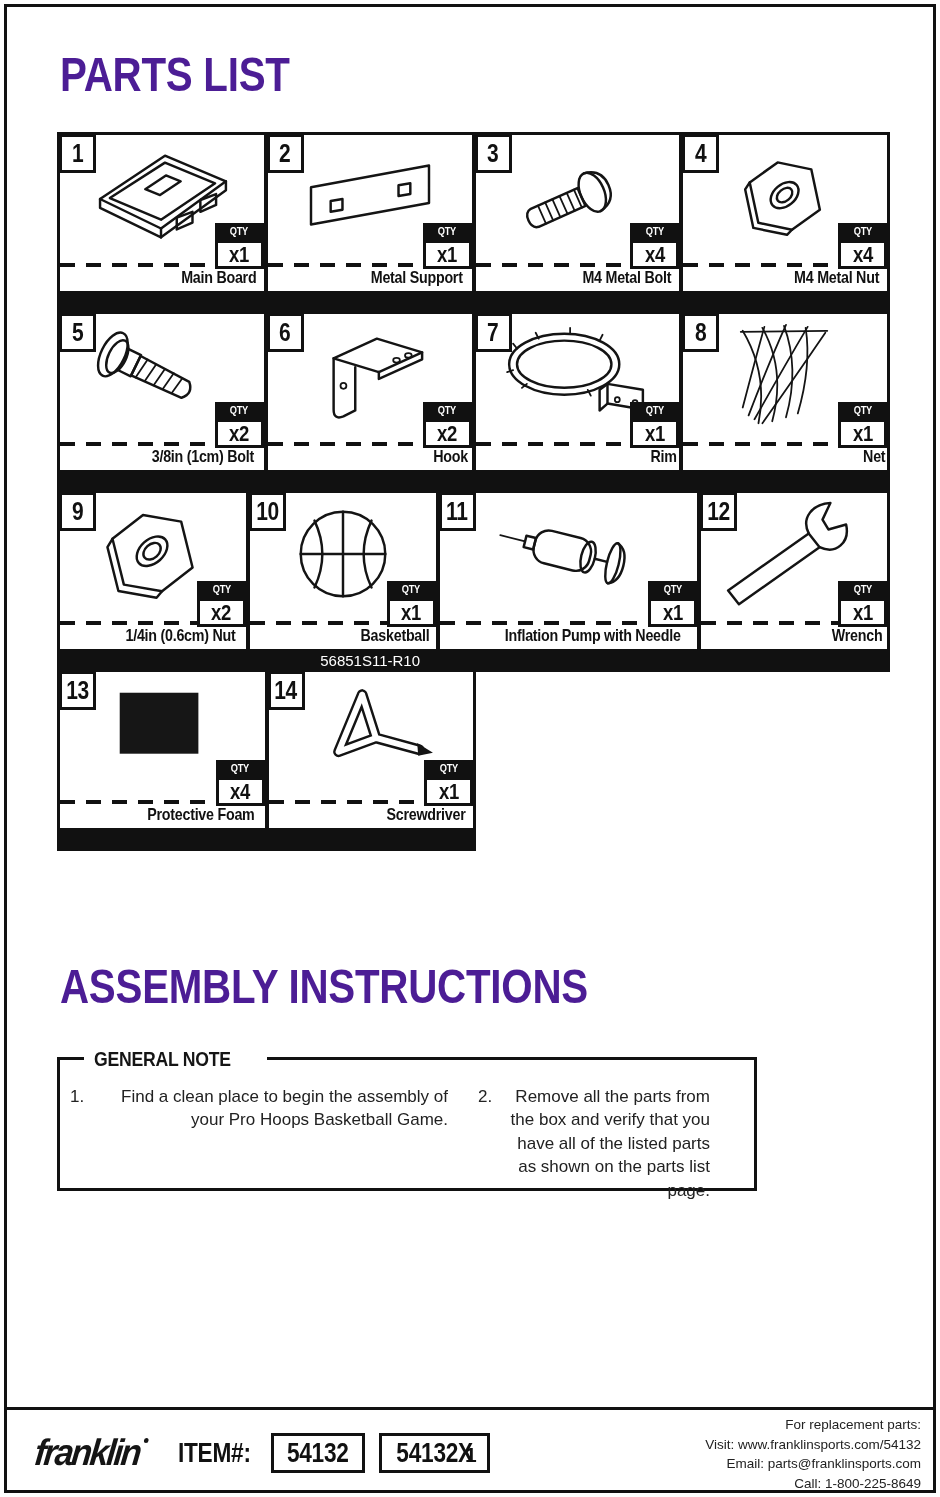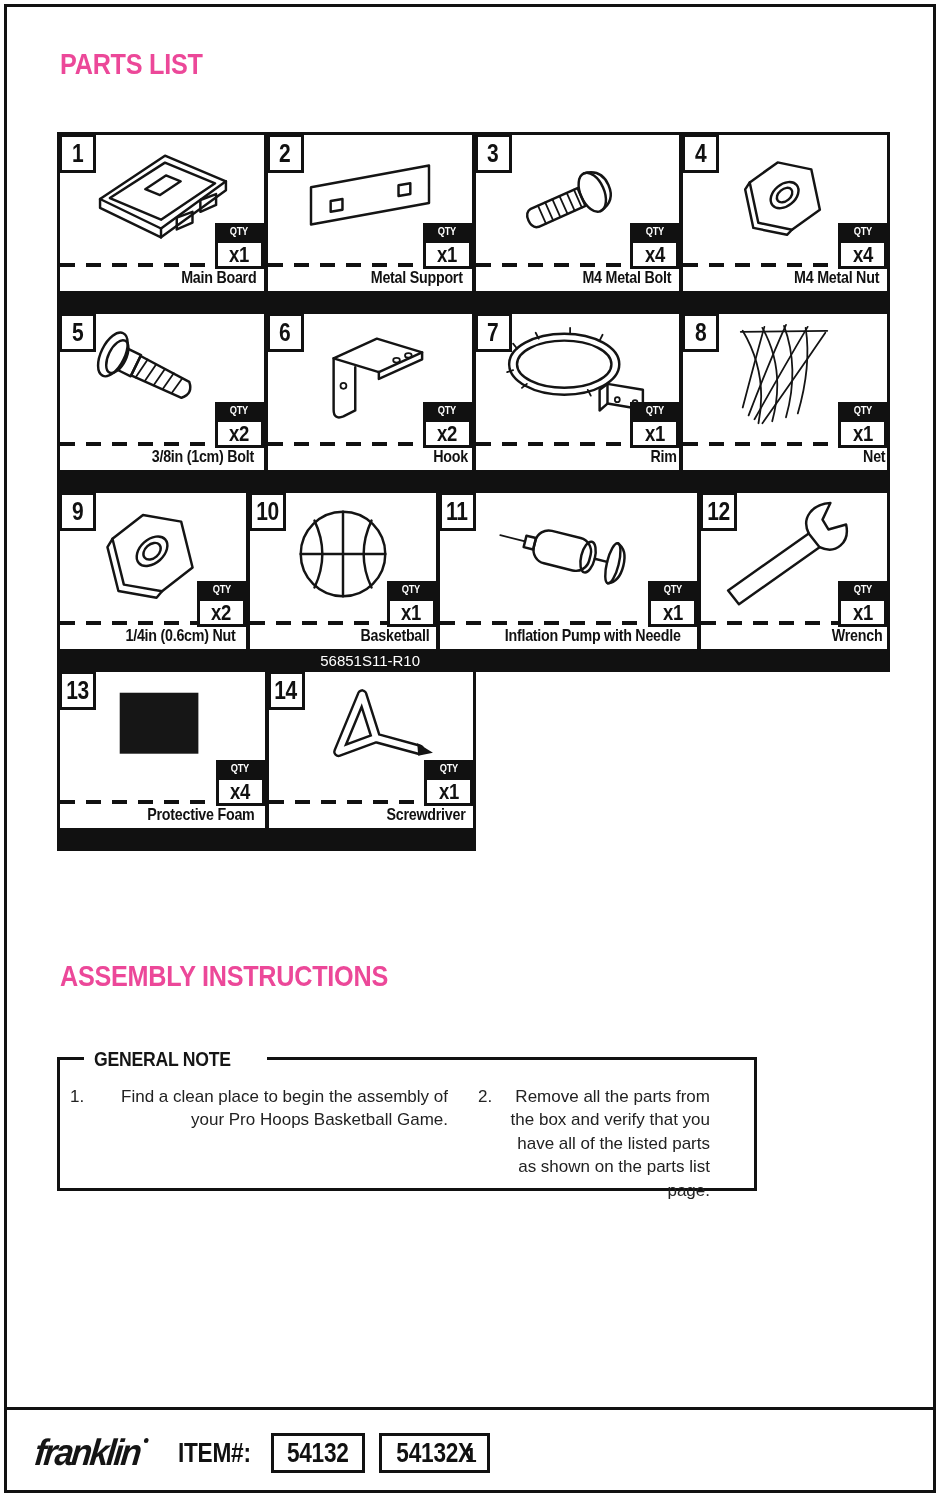--- a/index.html
+++ b/index.html
@@ -9,21 +9,21 @@
     font-family:"Liberation Sans", sans-serif; color:#111;
   }
   .page {
     position:absolute; inset:4px; border:3px solid #111; background:#fff;
   }
   
   .cn { display:inline-block; transform:scaleX(.84); transform-origin:center;
         font-weight:bold; letter-spacing:-.3px; white-space:nowrap; }
   .cn-l { transform-origin:left; }
 
-  .h1 { position:absolute; font-size:30px; font-weight:bold; color:#ec4899; }
+  .h1 { position:absolute; font-size:48px; font-weight:bold; color:#4c1d95; }
   #parts-title { left:53px; top:40px; }
   #assembly-title { left:53px; top:952px; }
 
   
   .grid { position:absolute; left:50px; width:833px;
           border:3px solid #111; border-bottom:none; background:#fff; }
   #grid-main { top:125px; }
   #grid-tail { top:665px; width:419px; border-top:none; }
   .prow { display:flex; height:156px; }
   .cell { position:relative; flex:1; display:flex; flex-direction:column; }
@@ -421,14 +421,20 @@
   <div class="footer-rule"></div>
 
   <div class="f-left">
     <span class="logo"><span>franklin</span><span class="tm-dot"></span></span>
     <span class="itemlabel"><span class="cn">ITEM#:</span></span>
     <span class="itembox"><span class="cn">54132</span></span>
     <span class="itembox"><span class="cn">54132X</span></span>
   </div>
   <div class="pagenum">1</div>
 
+  <div class="f-right">
+    <div>For replacement parts:</div>
+    <div>Visit: www.franklinsports.com/54132</div>
+    <div>Email: parts@franklinsports.com</div>
+    <div>Call: 1-800-225-8649</div>
+  </div>
 
 </div>
 
 </body></html>

